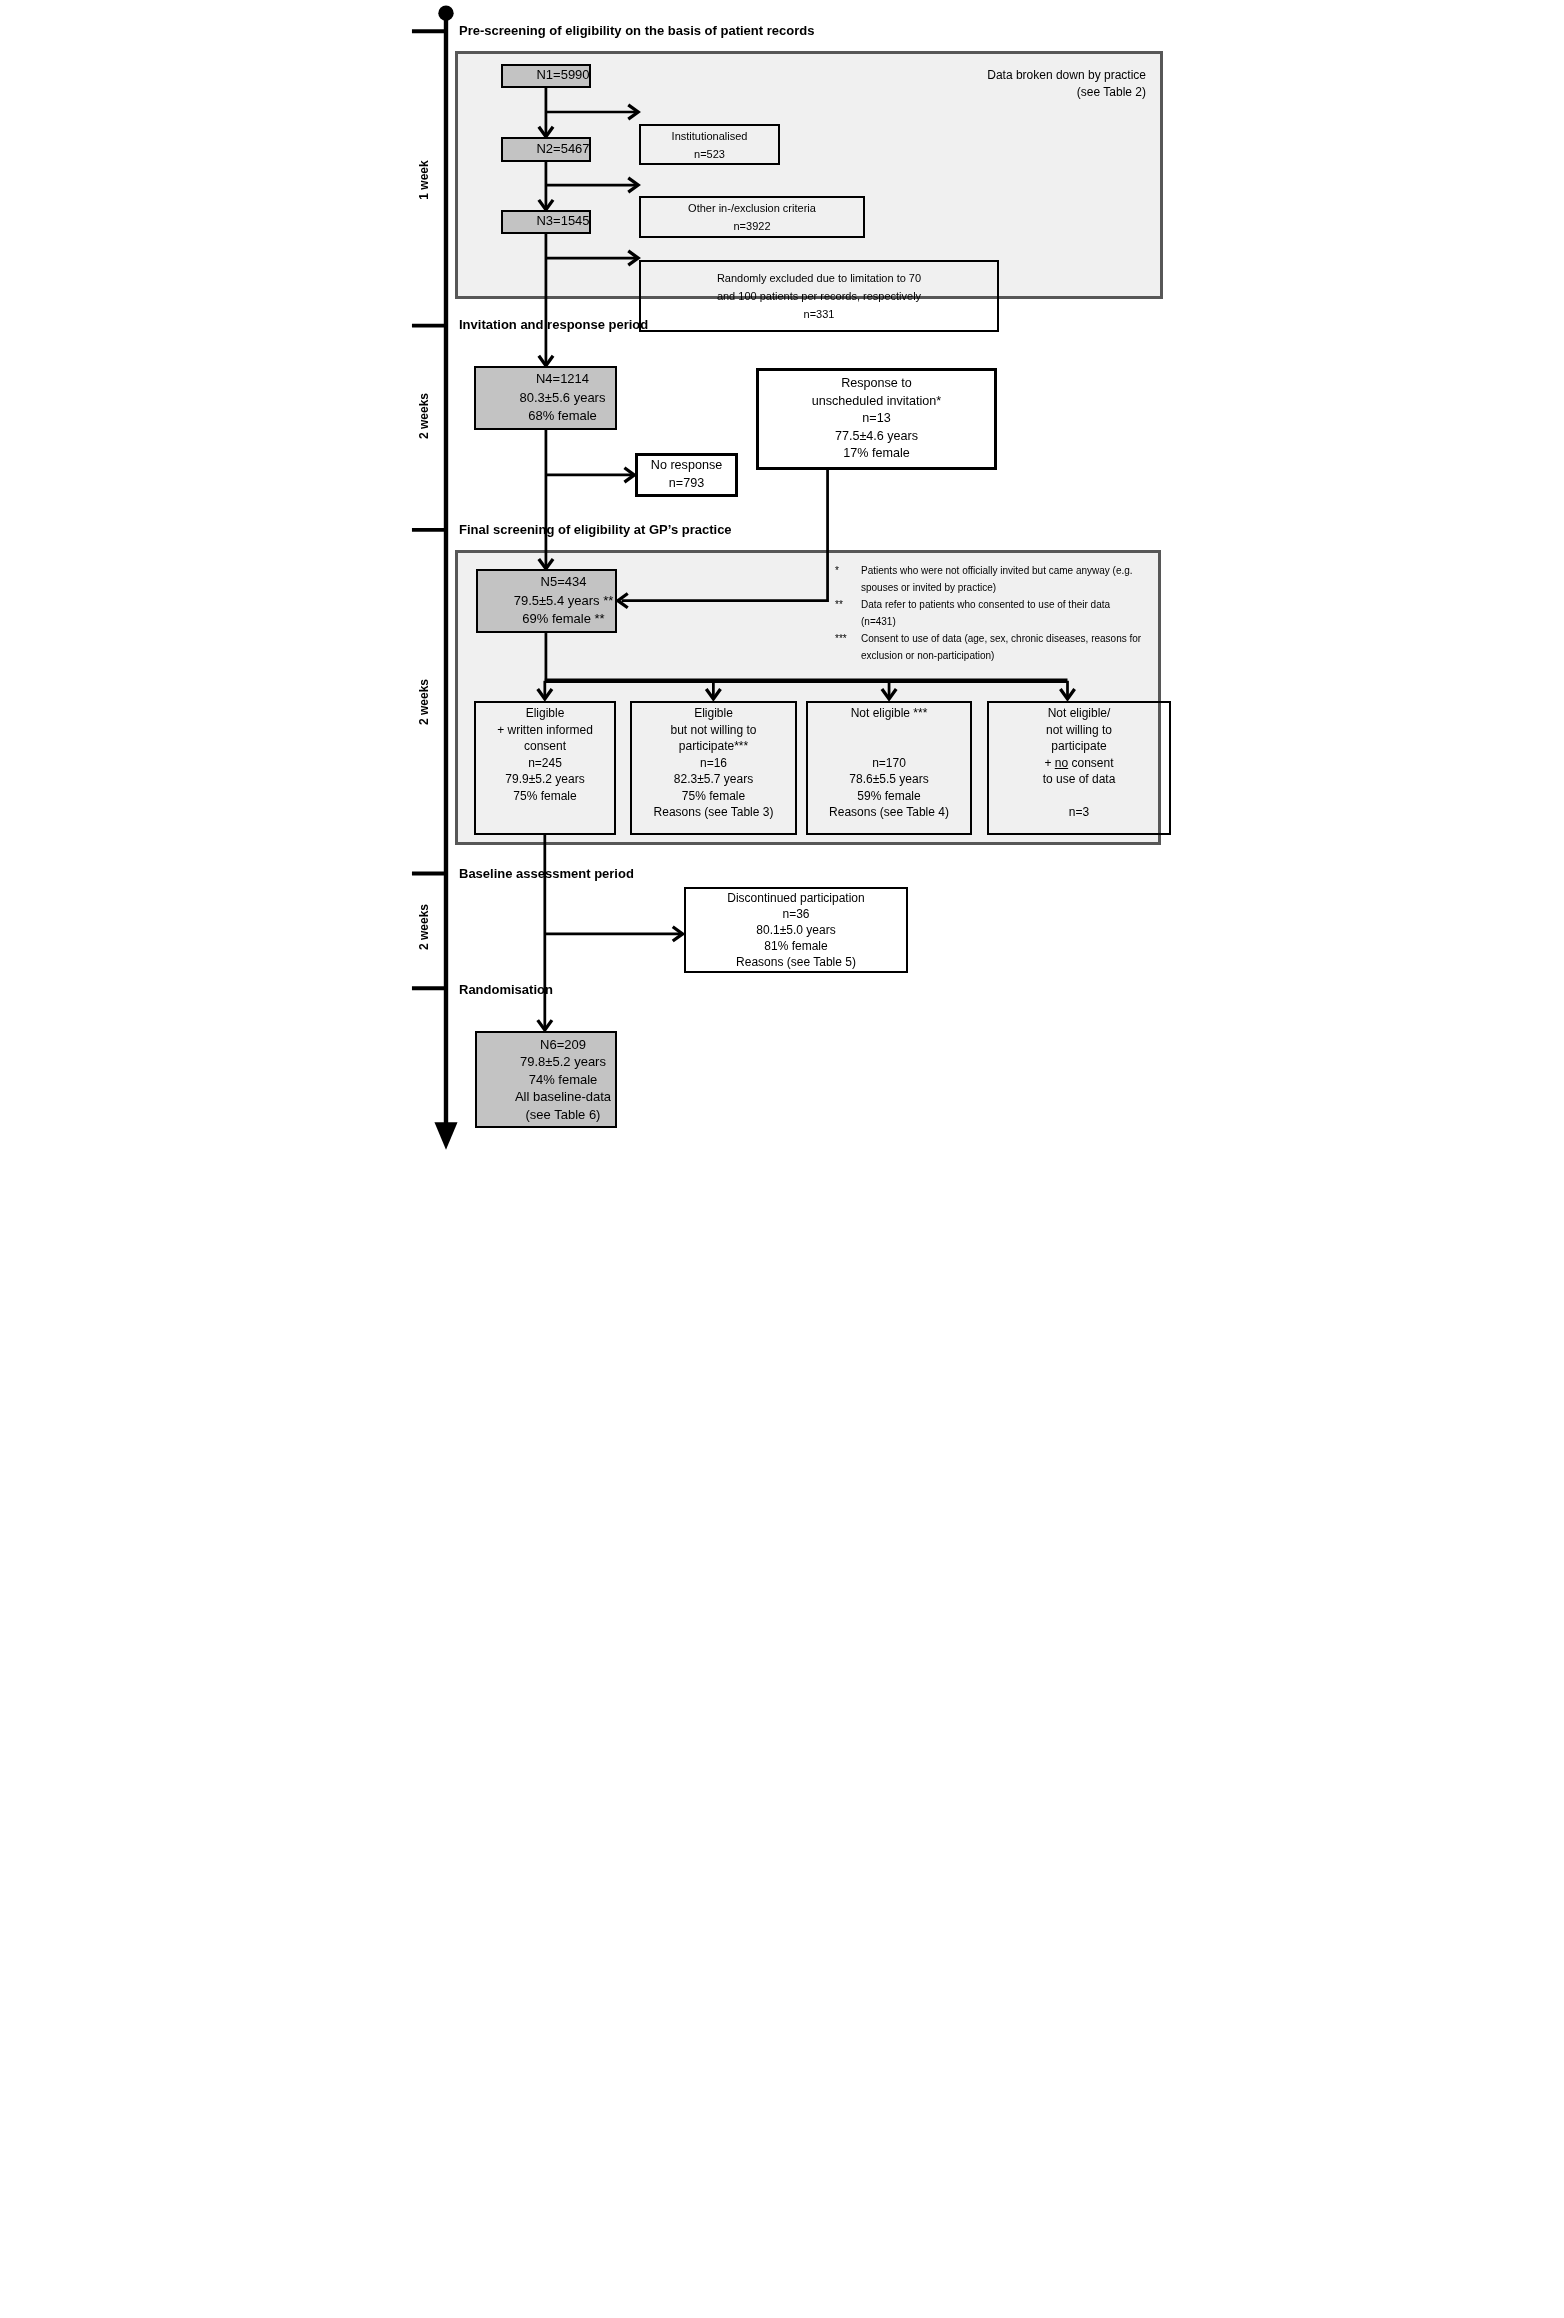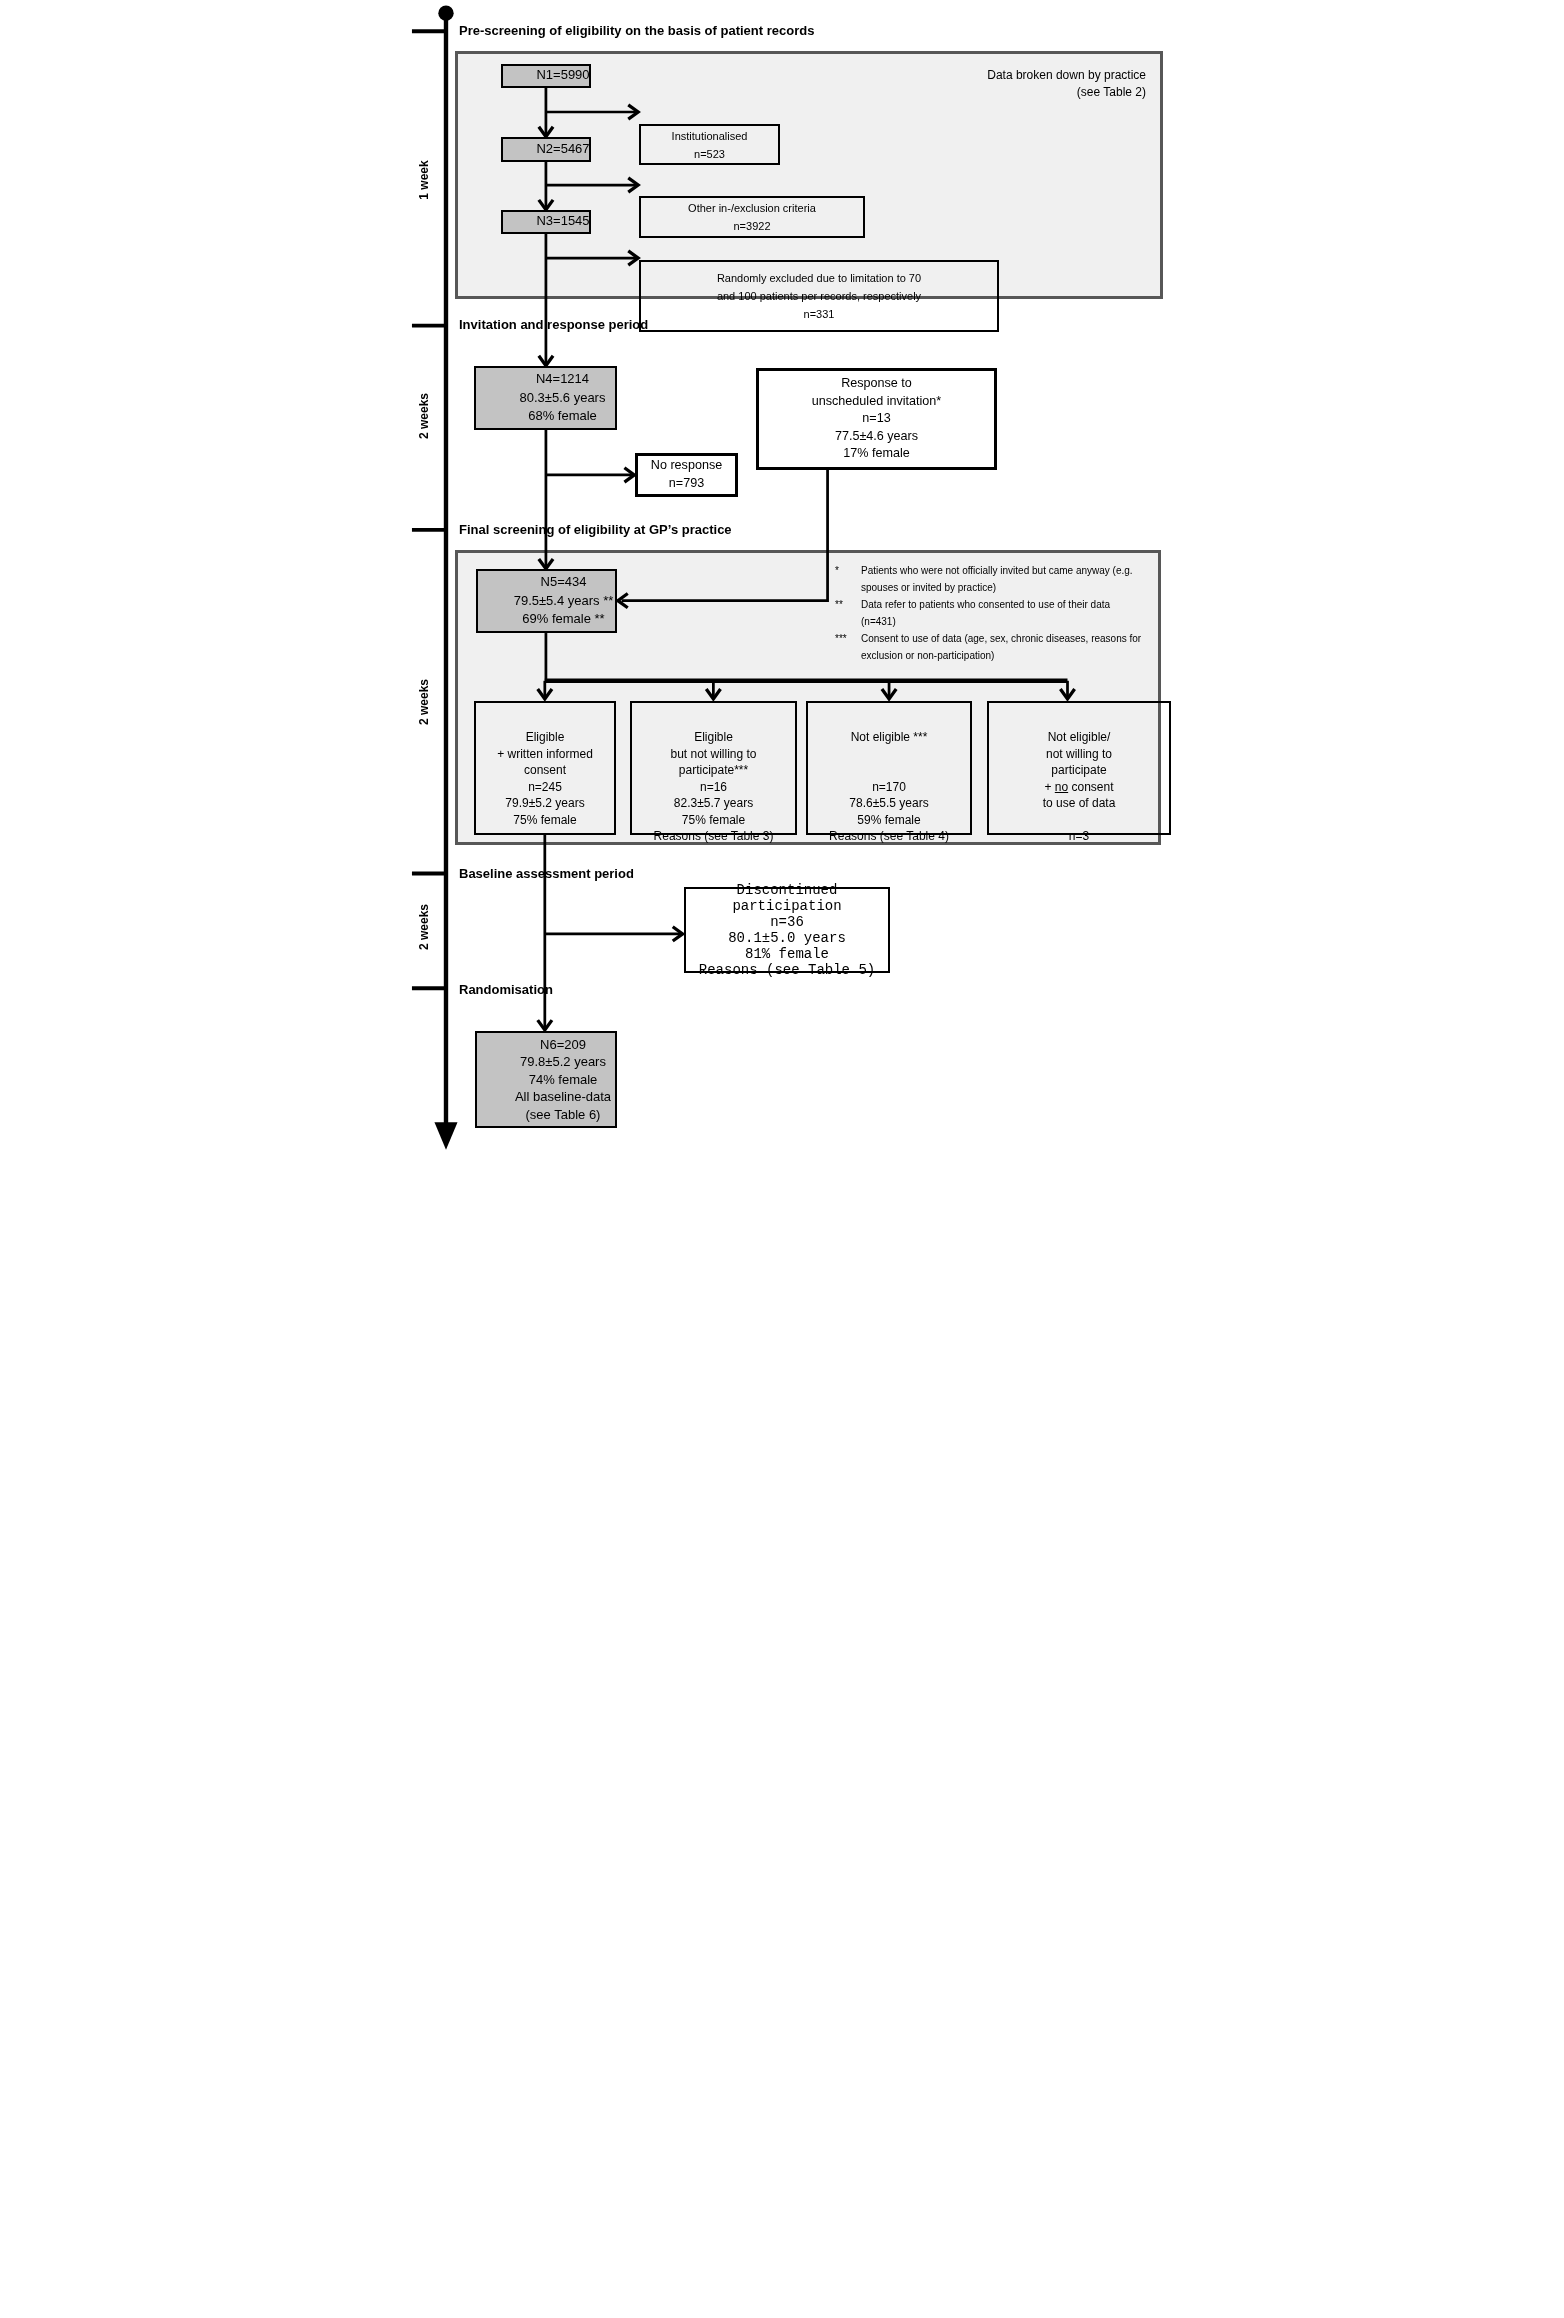--- a/index.html
+++ b/index.html
@@ -7,21 +7,21 @@
     position:relative;width:782px;height:1159px;margin:0 auto;background:#fff;
     font-family:"Liberation Sans","DejaVu Sans",sans-serif;color:#000;overflow:hidden;
   }
   svg.overlay{position:absolute;left:0;top:0;width:782px;height:1159px;pointer-events:none;}
   .container{position:absolute;background:#f0f0f0;border:3.8px solid #575757;box-sizing:border-box;}
   .box{position:absolute;border:2.2px solid #000;box-sizing:border-box;display:flex;flex-direction:column;
        align-items:center;justify-content:center;text-align:center;}
   .nbox{background:#c3c3c3;font-size:13px;line-height:18.7px;padding-left:34px;}
   .sidebox{background:transparent;font-size:11px;line-height:18px;margin-top:32px;}
   .whitebox{background:#ffffff;border-width:3.3px;font-size:12.6px;line-height:17.6px;}
-  .colbox{justify-content:flex-start;padding-top:26px;font-size:12px;line-height:16.5px;background:transparent;}
+  .colbox{justify-content:flex-start;padding-top:2px;font-size:12px;line-height:16.5px;background:transparent;}
   .heading{position:absolute;font-weight:bold;font-size:13px;white-space:nowrap;}
   .tlabel{position:absolute;left:-22px;width:110px;text-align:center;font-weight:bold;font-size:12px;
           transform:rotate(-90deg);}
   .datanote{position:absolute;top:67px;right:27px;width:231px;text-align:right;font-size:12px;line-height:17px;}
   .footnotes{position:absolute;left:444px;top:562px;width:310px;}
   .fnrow{display:grid;grid-template-columns:26px 1fr;font-size:10px;line-height:17px;}
   .upre{white-space:pre;}
   .uline{text-decoration:underline;white-space:pre;}
 </style>
 </head>
@@ -194,21 +194,21 @@
     <div>not willing to</div>
     <div>participate</div>
     <div>
       <span class="upre">+ </span><span class="uline">no</span><span class="upre"> consent</span>
     </div>
     <div>to use of data</div>
     <div>&nbsp;</div>
     <div>n=3</div>
   </div>
 
-  <div class="box whitebox" style="left:293px;top:887px;width:206px;height:86px;border-width:2.7px;font-size:14px;line-height:16px;font-family:Liberation Mono, monospace;">
+  <div class="box whitebox" style="left:293px;top:887px;width:224px;height:86px;border-width:2.7px;font-size:12px;line-height:16px;">
     <div>Discontinued participation</div>
     <div>n=36</div>
     <div>80.1±5.0 years</div>
     <div>81% female</div>
     <div>Reasons (see Table 5)</div>
   </div>
 
   <div class="box nbox" style="left:84px;top:1031px;width:142px;height:97px;line-height:17.6px;">
     <div>N6=209</div>
     <div>79.8±5.2 years</div>

